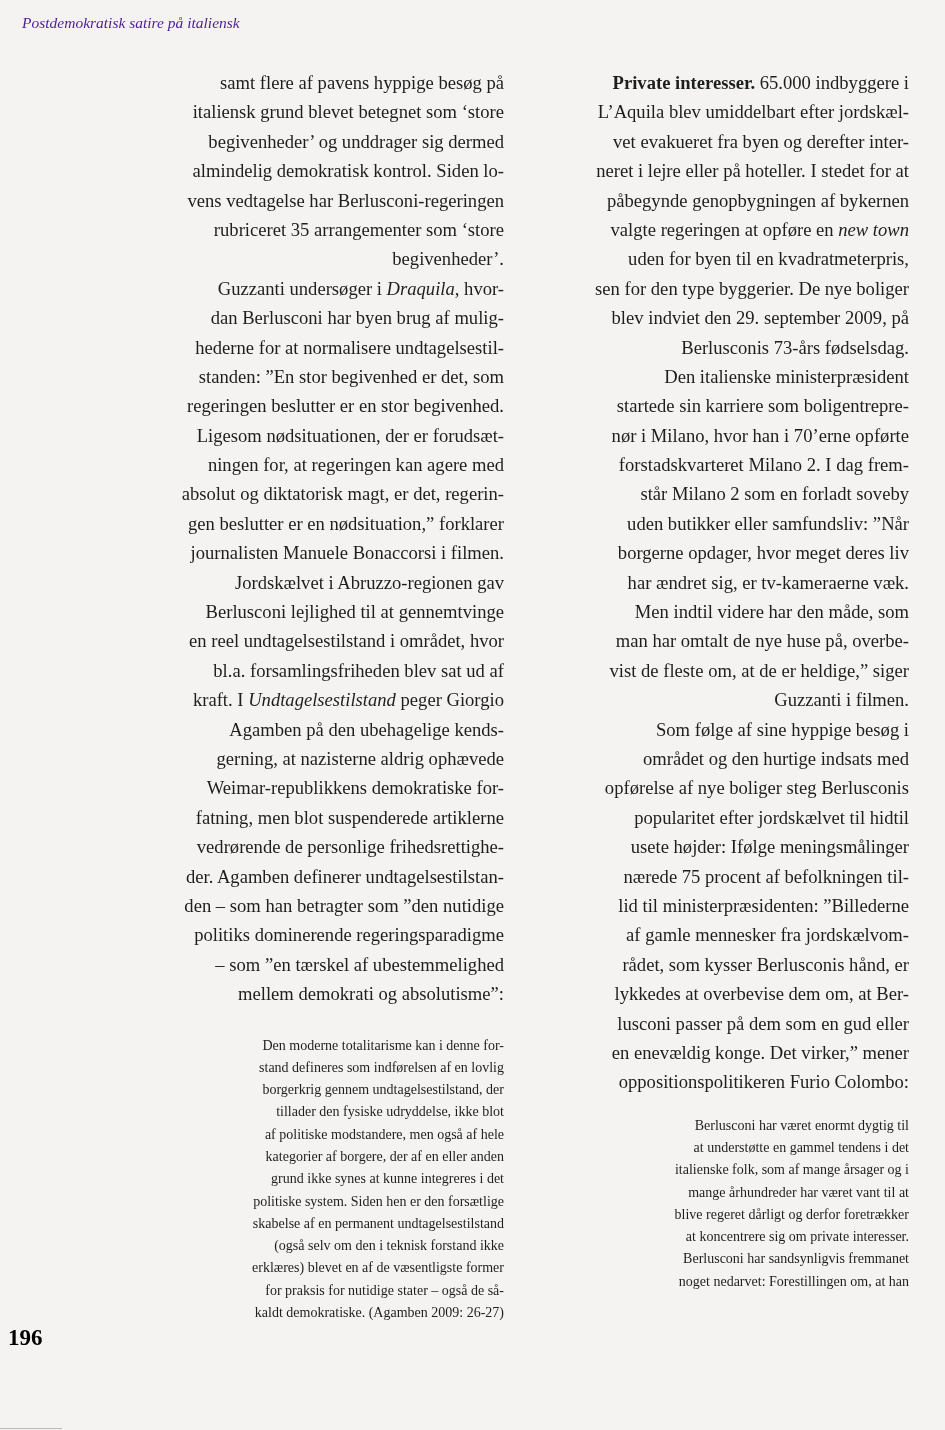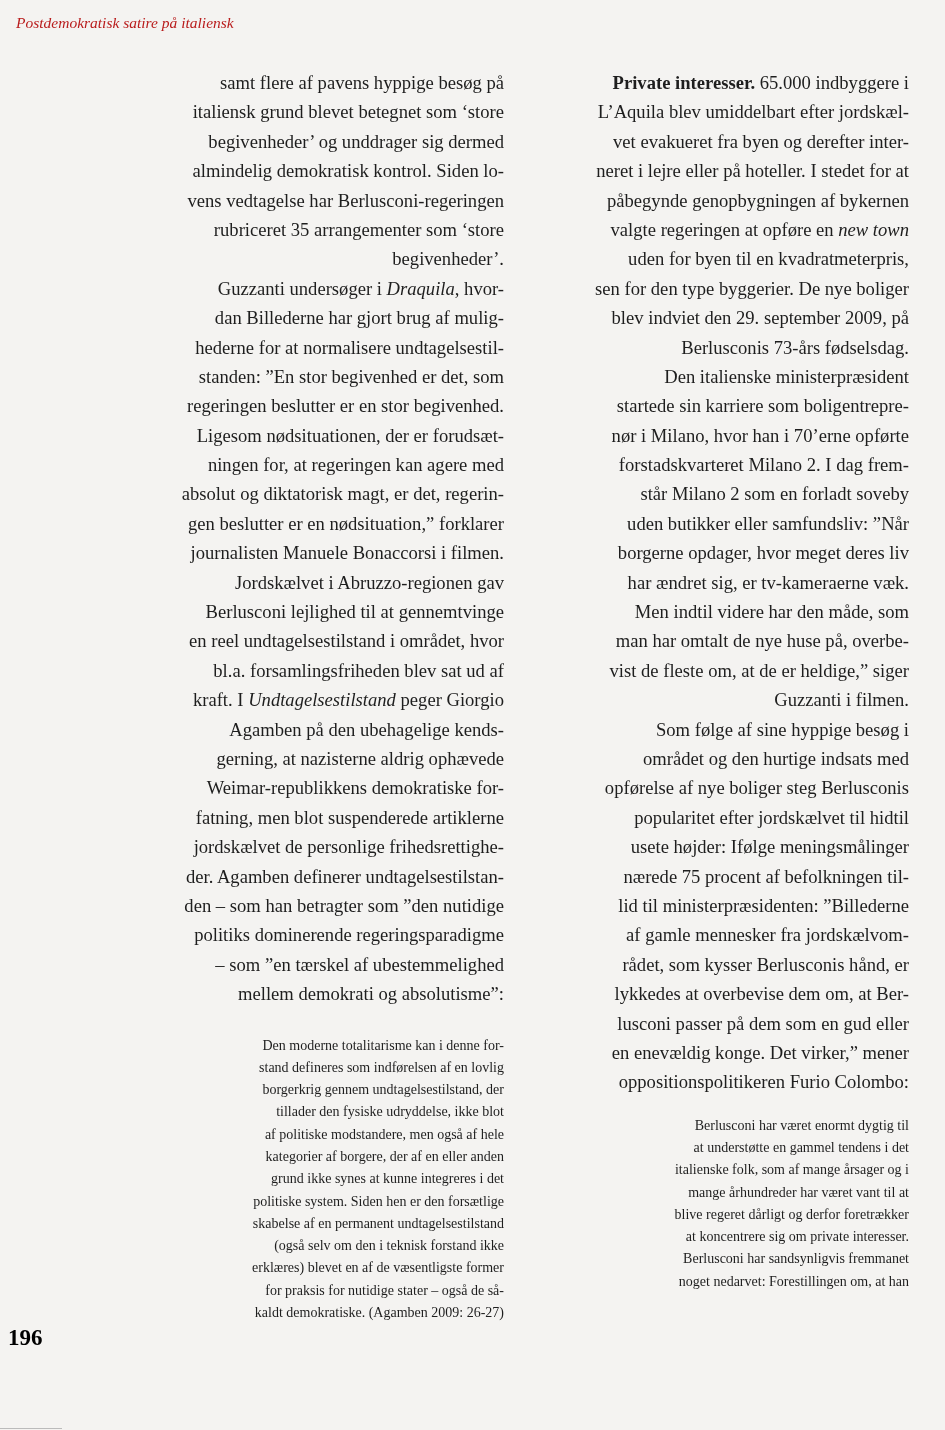--- a/index.html
+++ b/index.html
@@ -2,22 +2,22 @@
 <html><head>
 <meta charset="utf-8">
 <style>
   html, body { margin: 0; padding: 0; }
   body {
     width: 945px; height: 1430px; position: relative; overflow: hidden;
     background: #f4f3f1; color: #1e1e1e;
     font-family: "Liberation Serif", "DejaVu Serif", serif;
   }
   .running-head {
-    position: absolute; left: 16px; top: 14px;
-    font-style: italic; font-size: 15.5px; color: #b91c1c;
+    position: absolute; left: 22px; top: 14px;
+    font-style: italic; font-size: 15.5px; color: #4c1d95;
   }
   .col { position: absolute; top: 68px; text-align: right; }
   .col-left { left: 124px; width: 380px; }
   .col-right { left: 524px; width: 385px; }
   .body-line {
     font-size: 18.6px; line-height: 29.4px; white-space: nowrap; height: 29.4px;
   }
   .indent { padding-left: 36px; }
   .quote { margin-top: 26px; padding-left: 28px; }
   .quote-line { font-size: 14px; line-height: 22.3px; white-space: nowrap; height: 22.3px; }
@@ -40,39 +40,39 @@
 <div class="col col-left">
   <div id="left-lines">
       <div class="body-line">samt flere af pavens hyppige besøg på</div>
       <div class="body-line">italiensk grund blevet betegnet som ‘store</div>
       <div class="body-line">begivenheder’ og unddrager sig dermed</div>
       <div class="body-line">almindelig demokratisk kontrol. Siden lo-</div>
       <div class="body-line">vens vedtagelse har Berlusconi-regeringen</div>
       <div class="body-line">rubriceret 35 arrangementer som ‘store</div>
       <div class="body-line">begivenheder’.</div>
       <div class="body-line indent"><span>Guzzanti undersøger i </span><i>Draquila</i><span>, hvor-</span></div>
-      <div class="body-line">dan Billederne har gjort brug af mulig-</div>
+      <div class="body-line">dan Berlusconi har byen brug af mulig-</div>
       <div class="body-line">hederne for at normalisere undtagelsestil-</div>
       <div class="body-line">standen: ”En stor begivenhed er det, som</div>
       <div class="body-line">regeringen beslutter er en stor begivenhed.</div>
       <div class="body-line">Ligesom nødsituationen, der er forudsæt-</div>
       <div class="body-line">ningen for, at regeringen kan agere med</div>
       <div class="body-line">absolut og diktatorisk magt, er det, regerin-</div>
       <div class="body-line">gen beslutter er en nødsituation,” forklarer</div>
       <div class="body-line">journalisten Manuele Bonaccorsi i filmen.</div>
       <div class="body-line indent">Jordskælvet i Abruzzo-regionen gav</div>
       <div class="body-line">Berlusconi lejlighed til at gennemtvinge</div>
       <div class="body-line">en reel undtagelsestilstand i området, hvor</div>
       <div class="body-line">bl.a. forsamlingsfriheden blev sat ud af</div>
       <div class="body-line"><span>kraft. I </span><i>Undtagelsestilstand</i><span> peger Giorgio</span></div>
       <div class="body-line">Agamben på den ubehagelige kends-</div>
       <div class="body-line">gerning, at nazisterne aldrig ophævede</div>
       <div class="body-line">Weimar-republikkens demokratiske for-</div>
       <div class="body-line">fatning, men blot suspenderede artiklerne</div>
-      <div class="body-line">jordskælvet de personlige frihedsrettighe-</div>
+      <div class="body-line">vedrørende de personlige frihedsrettighe-</div>
       <div class="body-line">der. Agamben definerer undtagelsestilstan-</div>
       <div class="body-line">den – som han betragter som ”den nutidige</div>
       <div class="body-line">politiks dominerende regeringsparadigme</div>
       <div class="body-line">– som ”en tærskel af ubestemmelighed</div>
       <div class="body-line">mellem demokrati og absolutisme”:</div>
     </div>
   <div class="quote" id="left-quote">
       <div class="quote-line">Den moderne totalitarisme kan i denne for-</div>
       <div class="quote-line">stand defineres som indførelsen af en lovlig</div>
       <div class="quote-line">borgerkrig gennem undtagelsestilstand, der</div>

